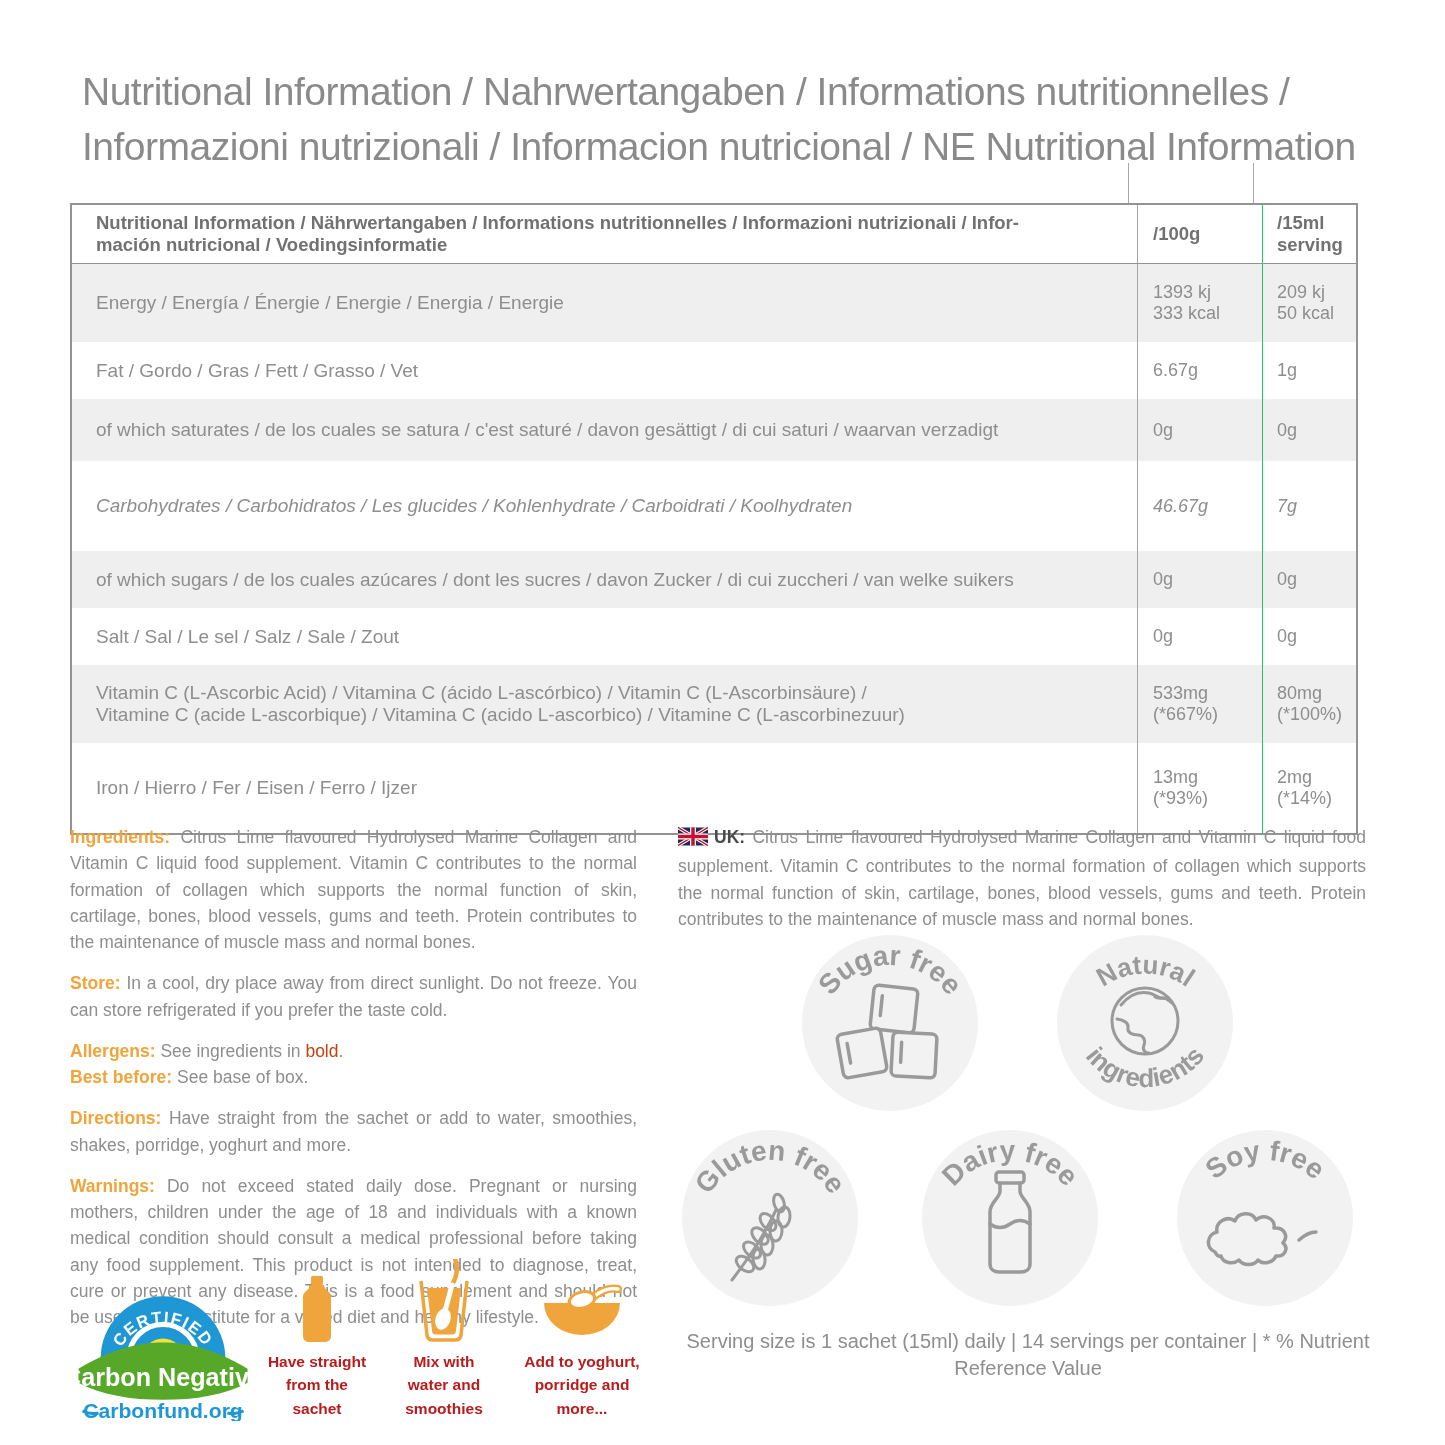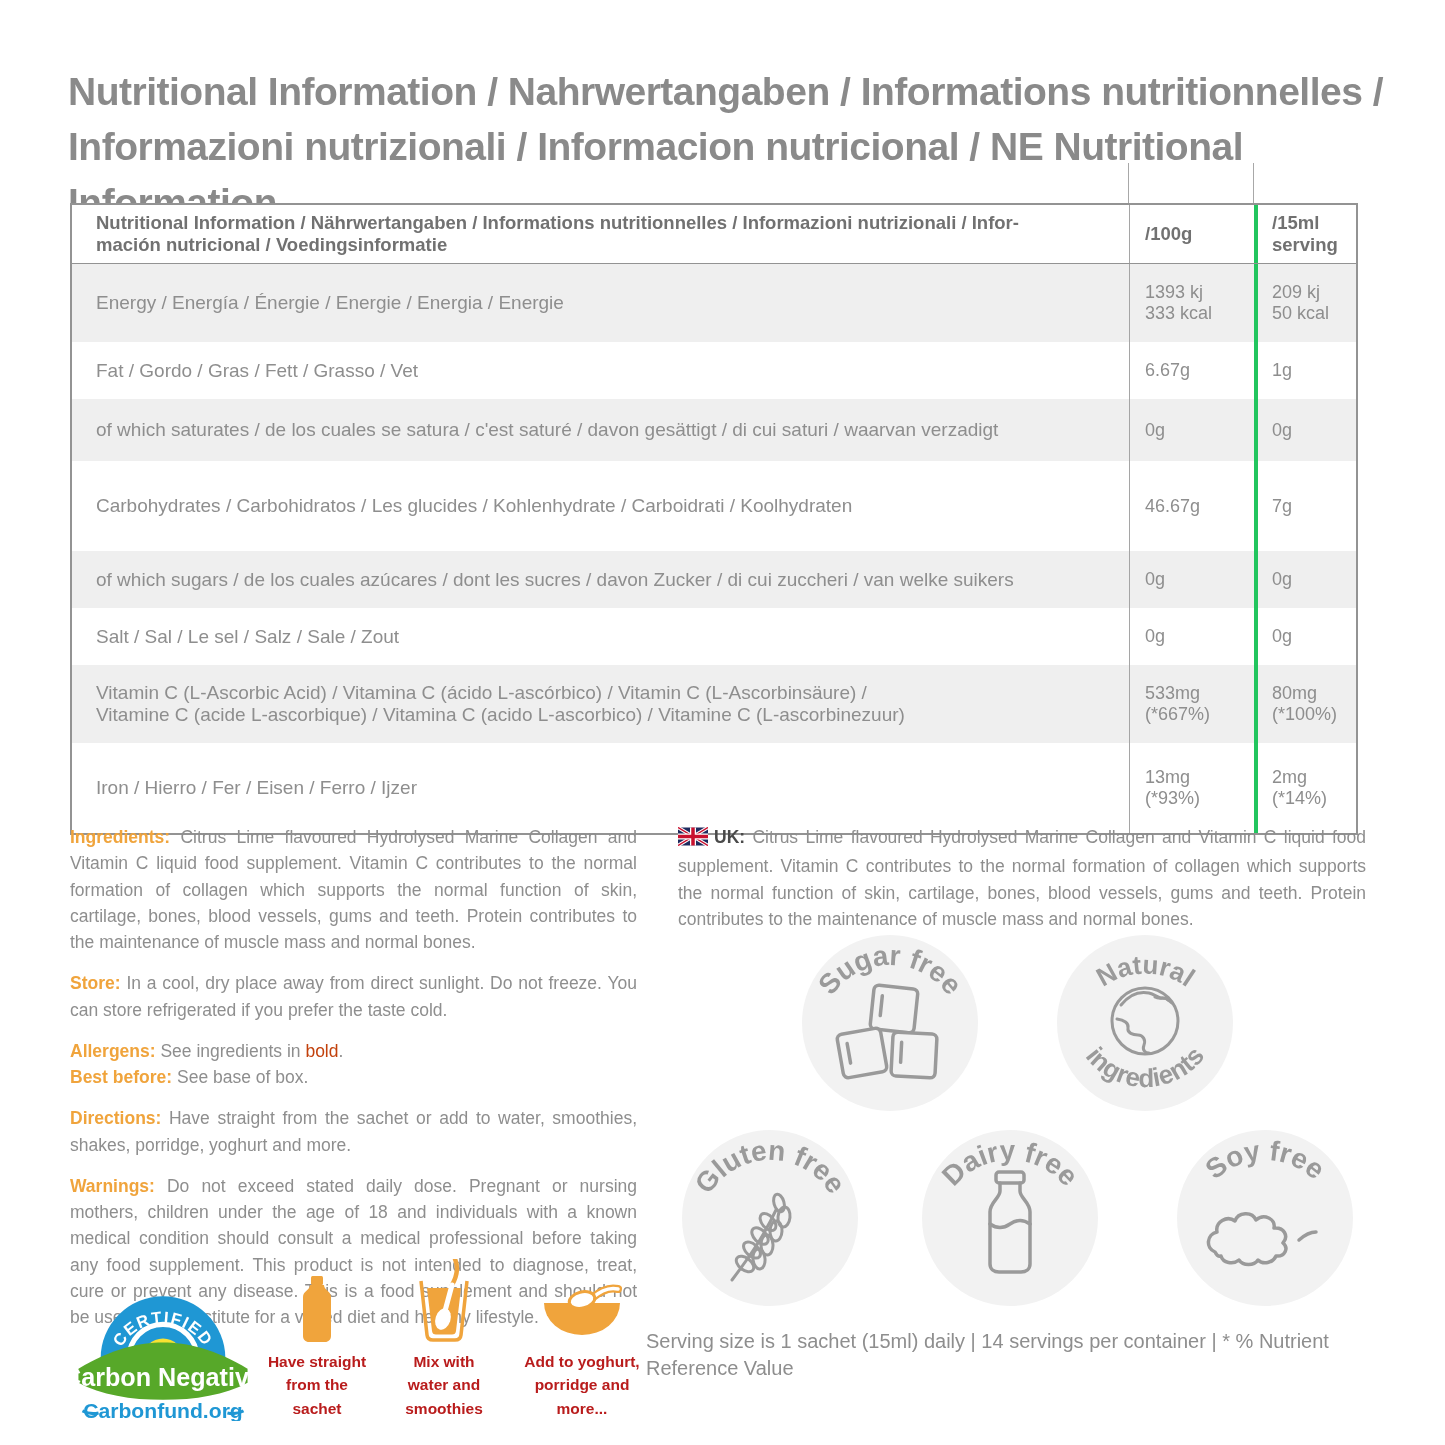--- a/index.html
+++ b/index.html
@@ -1,41 +1,41 @@
 <!DOCTYPE html>
 <html><head>
 <meta charset="utf-8">
 <style>
   html,body{margin:0;padding:0;background:#fff;}
   .page{position:relative;width:1445px;height:1445px;background:#fff;overflow:hidden;
         font-family:"Liberation Sans",sans-serif;color:#8C8C8C;}
 
   
-  .title{position:absolute;left:68px;top:64px;width:1320px;font-weight:bold;color:#8A8A8A;
+  .title{position:absolute;left:82px;top:64px;width:1320px;font-weight:normal;color:#8A8A8A;
          font-size:39px;line-height:1.42;letter-spacing:-0.5px;}
 
   
   .stub{position:absolute;width:1px;background:#A8A8A8;top:163px;height:41px;}
   .stub1{left:1128px;} .stub2{left:1253px;}
 
   
   .ntable{position:absolute;left:70px;top:203px;width:1288px;border:2px solid #939393;
           box-sizing:border-box;background:#fff;font-size:19px;color:#8E8E8E;}
   .trow{display:flex;align-items:stretch;}
   .thead{border-bottom:1px solid #939393;font-weight:bold;color:#717171;font-size:18.5px;min-height:56px;}
   .cell{display:flex;align-items:center;box-sizing:border-box;white-space:pre-line;}
   .c-label{flex:1;padding:6px 24px;}
   .c-100{width:125px;border-left:1px solid #A5A5A5;padding:18px 15px;font-size:18px;}
-  .c-15{width:102px;border-left:4px solid #22c55e;padding:6px 14px;font-size:18px;}
+  .c-15{width:94px;border-left:1px solid #22c55e;padding:6px 14px;font-size:18px;}
   .thead .c-100,.thead .c-15{font-size:18.5px;}
   .tbody .trow:nth-child(odd){background:#EFEFEF;}
   .tbody .trow:nth-child(1){min-height:60px;}
   .tbody .trow:nth-child(2){min-height:40px;}
   .tbody .trow:nth-child(3){min-height:62px;}
-  .tbody .trow:nth-child(4){min-height:90px;}
+  .tbody .trow:nth-child(4){min-height:90px;font-style:italic;}
   .tbody .trow:nth-child(5){min-height:46px;}
   .tbody .trow:nth-child(6){min-height:42px;}
   .tbody .trow:nth-child(7){min-height:44px;}
   .tbody .trow:nth-child(8){min-height:90px;}
   .tbody .trow:nth-child(9){min-height:61px;}
 
   
   .leftcol{position:absolute;left:70px;top:824px;width:567px;font-size:17.5px;line-height:1.5;
            color:#8E8E8E;text-align:justify;}
   .leftcol p{margin:0 0 15px 0;}
@@ -52,21 +52,21 @@
   
   .badge{position:absolute;width:180px;height:180px;}
   .b-sugar{left:800px;top:933px;}
   .b-natural{left:1055px;top:933px;}
   .b-gluten{left:680px;top:1128px;}
   .b-dairy{left:920px;top:1128px;}
   .b-soy{left:1175px;top:1128px;}
   .badge text{font-family:"Liberation Sans",sans-serif;font-weight:bold;fill:#9A9A9A;}
 
   
-  .serving{position:absolute;left:646px;top:1328px;width:700px;font-size:20px;line-height:1.35;color:#8E8E8E;}
+  .serving{position:absolute;left:678px;top:1328px;width:700px;font-size:20px;line-height:1.35;color:#8E8E8E;text-align:center;}
 
   
   .carbon{position:absolute;left:72px;top:1268px;}
   .carbon text{font-family:"Liberation Sans",sans-serif;}
 
   
   .usage{position:absolute;top:1263px;display:flex;flex-direction:column;align-items:center;}
   .u1{left:256px;width:122px;} .u2{left:382px;width:124px;} .u3{left:506px;width:152px;}
   .u-icon{height:80px;display:flex;align-items:flex-end;justify-content:center;}
   .u-cap{margin-top:7px;font-size:15.5px;font-weight:bold;color:#b91c1c;text-align:center;

